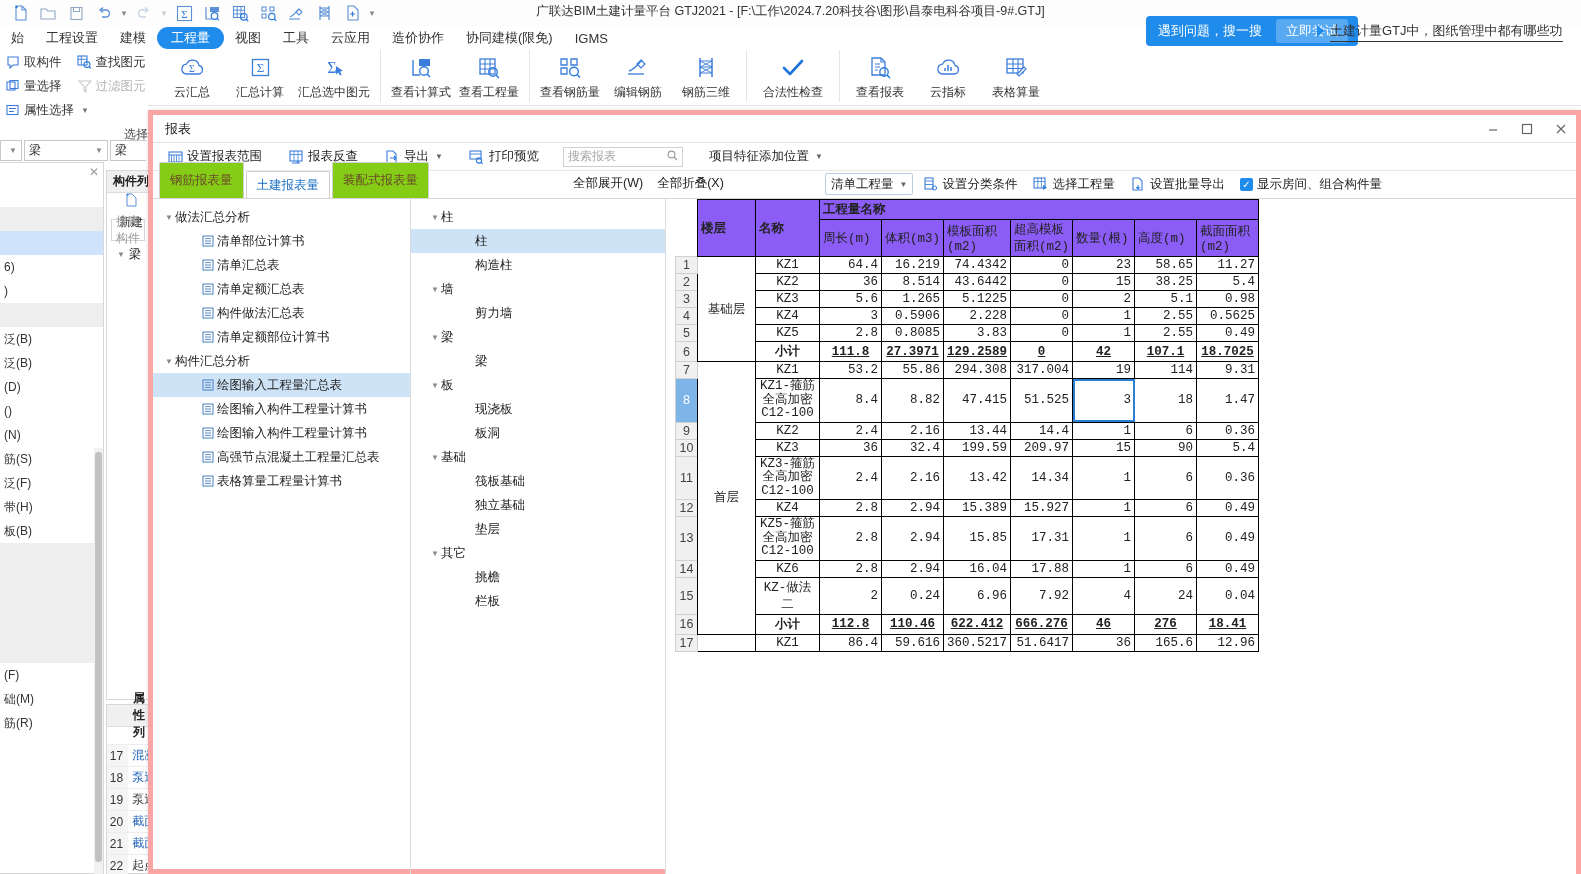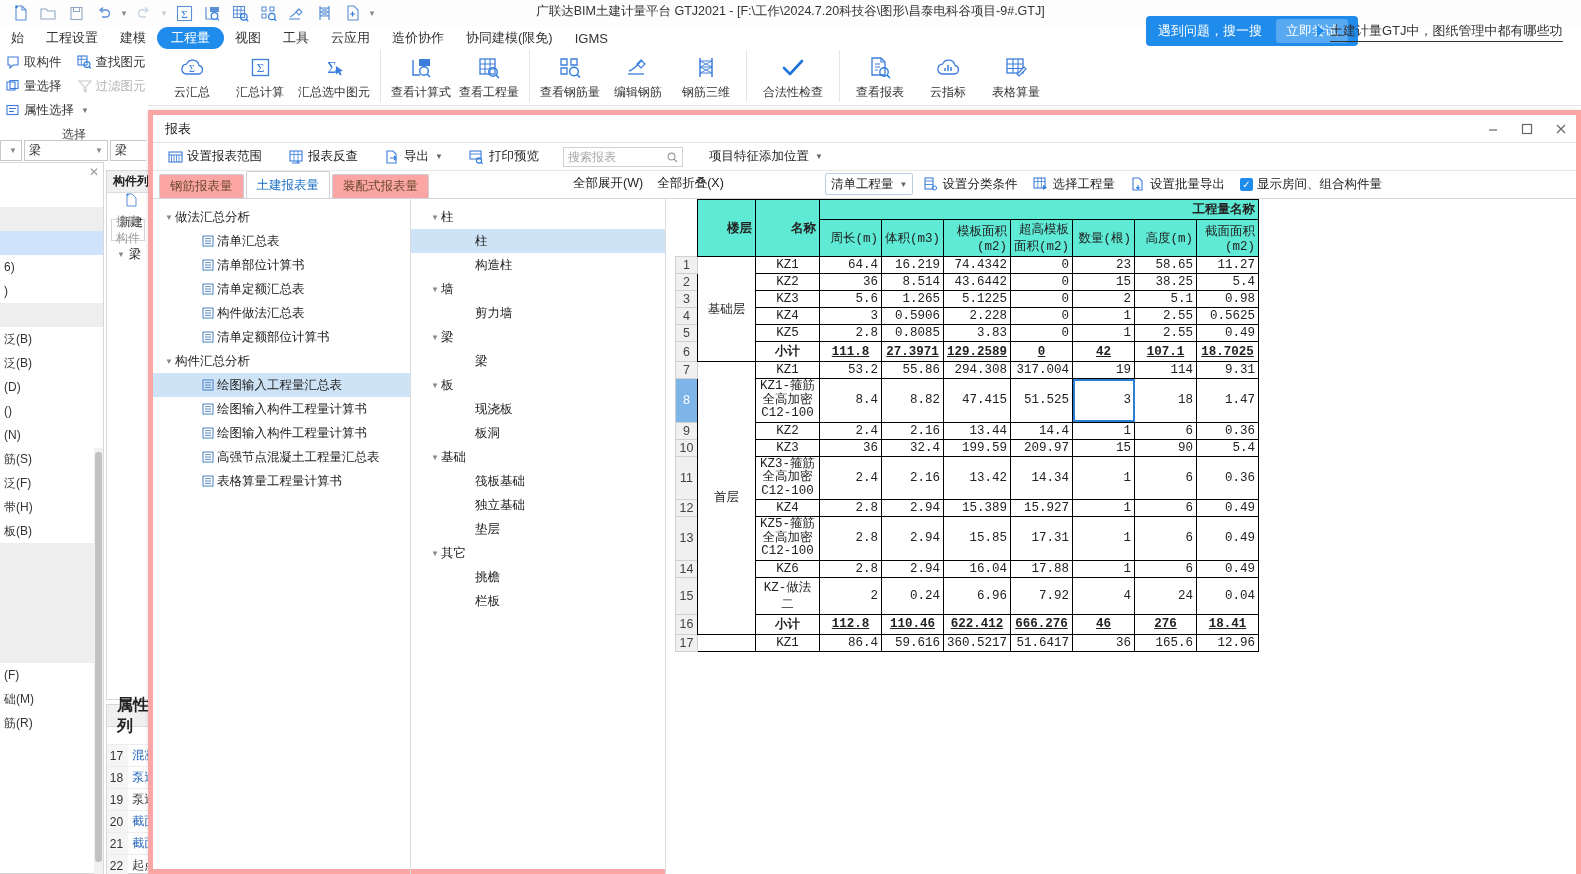--- a/index.html
+++ b/index.html
@@ -72,21 +72,21 @@
     border-top:6px solid transparent;border-bottom:6px solid transparent;border-left:7px solid #1f8ceb;
   }
   .promo-text {
     position:absolute; top:22px; left:1330px; font-size:13px; color:#333; white-space:nowrap;
     border-bottom:1px solid #333; padding-bottom:1px;
   }
 
   
   .lp-sel { position:absolute; left:0; top:50px; width:148px; height:84px; background:#fff; }
   .lp-row { display:flex; align-items:center; height:24px; font-size:12.5px; color:#333; padding-left:2px;}
-  .lp-sel .caption { text-align:center; font-size:12px; color:#444; margin-top:4px; }
+  .lp-sel .caption { text-align:right; font-size:12px; color:#444; margin-top:4px; }
   .lp-ico { width:22px;height:18px;display:flex;align-items:center;justify-content:center;color:#3c7ddb; }
   .lp-ico.dim { color:#c6c6c6; }
 
   .combobar { position:absolute; left:0; top:138px; width:148px; height:24px; display:flex; align-items:center; gap:2px;}
   .combo {
     height:21px; border:1px solid #c8c8c8; background:#fff; display:flex; align-items:center;
     padding:0 4px; font-size:12px; color:#333; justify-content:space-between;
   }
   .combo .cv{ white-space:nowrap; overflow:hidden;}
   .combo .cc{ color:#888; font-size:8px; margin-left:4px;}
@@ -105,21 +105,21 @@
   .cl-search{ height:22px; margin:2px 4px; border:1px solid #d6d6d6; display:flex;align-items:center;padding-left:4px;color:#9a9a9a;font-size:12px;}
   .cl-tree{ padding-left:10px; }
   .cl-node{ height:22px; display:flex;align-items:center; gap:4px; font-size:12px;}
 
   .trial-badge{
     position:absolute; left:108px; top:706px; background:#f6d79a; color:#6b4a10;
     border-radius:10px; padding:2px 9px; font-size:12px; font-weight:bold;
   }
 
   .prop-panel{ position:absolute; background:#fff; border:1px solid #d8d8d8;}
-  .prop-head{ height:22px;background:#f0f0f0;border-bottom:1px solid #dcdcdc;display:flex;align-items:center;padding-left:10px;font-weight:bold;font-size:16px;}
+  .prop-head{ height:22px;background:#f0f0f0;border-bottom:1px solid #dcdcdc;display:flex;align-items:center;padding-left:26px;font-weight:bold;font-size:12px;}
   .prop-row{ height:22px; display:flex; align-items:center; border-bottom:1px solid #ededed; font-size:12px;}
   .prop-row .n{ width:28px; text-align:right; padding-right:5px; color:#333; background:#f5f5f5; height:100%; display:flex;align-items:center;justify-content:flex-end;}
   .prop-row .v{ padding-left:4px; color:#1a5fb4; white-space:nowrap; overflow:hidden;}
   .prop-row .v.dark{ color:#333; }
 
   .vscroll{ position:absolute; width:9px; background:#f1f1f1; }
   .vscroll .thumb{ position:absolute; left:1px; width:7px; background:#c2c2c2; border-radius:3px;}
 
   
   .report-win {
@@ -134,30 +134,30 @@
   .rw-ctrl { width:14px; height:14px; display:flex; align-items:center; justify-content:center; color:#666; cursor:pointer;}
 
   .rw-toolbar {
     height:28px; display:flex; align-items:center; padding-left:8px; gap:14px;
     border-bottom:1px solid #e8e8e8; background:#fff;
   }
   .tb-item { display:flex; align-items:center; gap:4px; padding:2px 6px; cursor:pointer; font-size:12.5px; color:#222; white-space:nowrap;}
   .tb-ico { width:16px;height:16px; display:flex;align-items:center;justify-content:center;color:#3c7ddb;}
   .tb-caret{ color:#666; font-size:8px; margin-left:2px;}
   .tb-search {
-    width:120px; height:20px; border:1px solid #d0d0d0; display:flex; align-items:flex-end; justify-content:space-between;
+    width:120px; height:20px; border:1px solid #d0d0d0; display:flex; align-items:center; justify-content:space-between;
     padding:0 4px; color:#a8a8a8; font-size:12px; margin-left:4px; margin-right:6px;
   }
 
   
   .rw-row2 { height:28px; display:flex; align-items:flex-end; border-bottom:1px solid #d6d6d6; background:#fff; position:relative;}
   .rtabs { display:flex; align-items:flex-end; height:28px; padding-left:6px; gap:2px;}
   .rtab {
-    height:24px; display:flex;align-items:center; padding:0 10px; font-size:12.5px;
-    background:#fca5a5; border:1px solid #cfcfcf; border-bottom:none; color:#6b4a2a; cursor:pointer;
+    height:36px; display:flex;align-items:center; padding:0 10px; font-size:12.5px;
+    background:#84cc16; border:1px solid #cfcfcf; border-bottom:none; color:#6b4a2a; cursor:pointer;
     border-radius:2px 2px 0 0;
   }
   .rtab.active { background:#fff; color:#1a6fc4; height:27px; border-color:#cfcfcf; }
   .expand-ctrls { position:absolute; left:420px; top:4px; display:flex; gap:14px; font-size:12.5px; color:#222;}
   .expand-ctrls span{ cursor:pointer; }
   .row2-right{ position:absolute; left:672px; top:2px; display:flex; align-items:center; gap:3px;}
   .sel-combo{
     height:22px; border:1px solid #b9cfe8; background:#fff; display:flex;align-items:center; padding:0 5px;
     font-size:12.5px; color:#222; gap:6px; border-radius:2px;
   }
@@ -183,21 +183,21 @@
 
   
   table.rtable { border-collapse:collapse; table-layout:fixed; font-family:"Liberation Mono","DejaVu Sans Mono",monospace; }
   table.rtable td, table.rtable th { border:1px solid #000; padding:1px 3px; font-size:12.5px; vertical-align:middle; }
   .rowhdr {
     background:#f0f0f0; border:1px solid #d0d0d0 !important; color:#444; text-align:center;
     font-family:"Liberation Sans",sans-serif; font-size:11.5px; width:22px;
   }
   .rowhdr.selrow { background:#7db5e8; color:#fff; }
   .gut { border:none !important; }
-  th.hdr { background:#5eead4; text-align:right; font-weight:bold; font-size:13px; }
+  th.hdr { background:#8b5cf6; text-align:left; font-weight:bold; font-size:13px; }
   td.num { text-align:right; }
   td.ctr { text-align:center; }
   td.sub { font-weight:bold; text-align:center; }
   td.subn { font-weight:bold; text-align:center;text-decoration:underline; }
   td.selcell { outline:2px solid #2a7fd4; outline-offset:-2px; }
   .tbl-wrap{ position:absolute; left:9px; top:0; }
 </style>
 </head>
 <body>
 
@@ -729,31 +729,31 @@
             <span>做法汇总分析</span>
           </div>
           <div class="tnode lvl2">
             <span class="tw"></span>
             <span class="ti">
               <svg width="12" height="12" viewBox="0 0 12 12">
                 <rect x="1" y="1" width="10" height="10" fill="none" stroke="#4a7fc1" stroke-width="1"></rect>
                 <path d="M3 3.6h6M3 6h6M3 8.4h6" stroke="#4a7fc1" stroke-width=".9"></path>
               </svg>
             </span>
-            <span>清单汇总表</span>
+            <span>清单部位计算书</span>
           </div>
           <div class="tnode lvl2">
             <span class="tw"></span>
             <span class="ti">
               <svg width="12" height="12" viewBox="0 0 12 12">
                 <rect x="1" y="1" width="10" height="10" fill="none" stroke="#4a7fc1" stroke-width="1"></rect>
                 <path d="M3 3.6h6M3 6h6M3 8.4h6" stroke="#4a7fc1" stroke-width=".9"></path>
               </svg>
             </span>
-            <span>清单部位计算书</span>
+            <span>清单汇总表</span>
           </div>
           <div class="tnode lvl2">
             <span class="tw"></span>
             <span class="ti">
               <svg width="12" height="12" viewBox="0 0 12 12">
                 <rect x="1" y="1" width="10" height="10" fill="none" stroke="#4a7fc1" stroke-width="1"></rect>
                 <path d="M3 3.6h6M3 6h6M3 8.4h6" stroke="#4a7fc1" stroke-width=".9"></path>
               </svg>
             </span>
             <span>清单定额汇总表</span>

